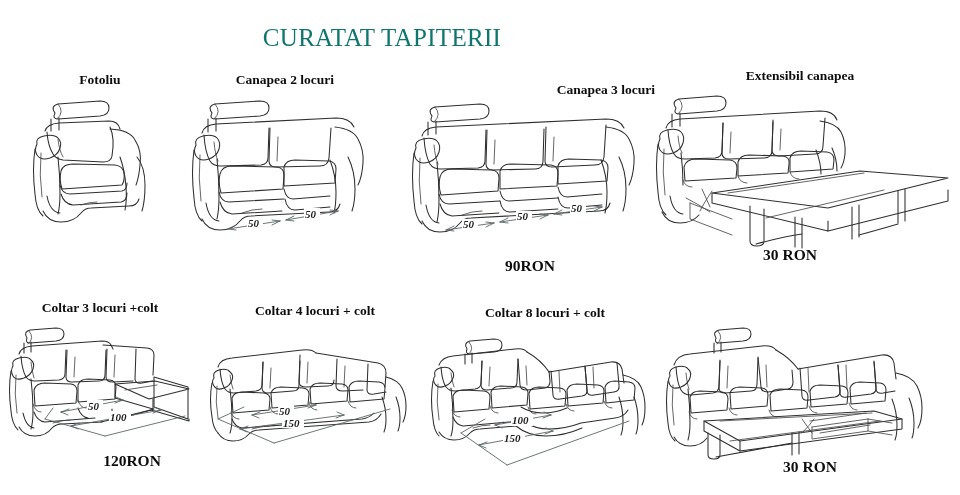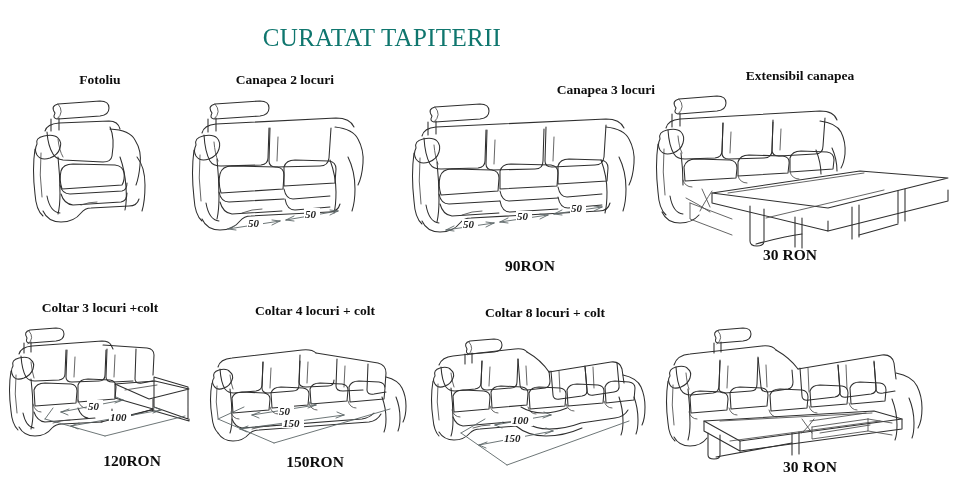--- a/index.html
+++ b/index.html
@@ -399,21 +399,20 @@
           <path class="dim" d="M30 104 l104 -14"></path>
           <path class="dim" d="M30 104 l8 -3 M30 104 l7 3"></path>
           <path class="dim" d="M134 90 l-8 3 M134 90 l-7 -3"></path>
           <rect x="68" y="80" width="16" height="11" fill="#ffffff"></rect>
           <rect x="72" y="92" width="22" height="11" fill="#ffffff"></rect>
           <text class="dim-txt" x="69" y="90">50</text>
           <text class="dim-txt" x="73" y="102">150</text>
         </g>
       </svg>
     </div>
-    <div class="item-price" style="left:0; top:150px; width:220px;">150RON</div>
   </div>
 
   <div class="item" style="left:425px; top:305px; width:240px; height:185px;">
     <div class="item-label" style="left:0; top:0; width:240px;">Coltar 8 locuri + colt</div>
     <div class="art" style="left:0px; top:22px;">
       <svg width="240" height="135" viewBox="0 0 240 135">
 
         <path class="ln" d="M42 22 q-4 -6 3 -8 l24 -2 q8 0 8 6 q0 6 -8 7 l-24 2 q-5 0 -3 -5 z"></path>
         <path class="ln-thin" d="M44 15 q6 7 -1 13"></path>
         <path class="ln" d="M40 27 l0 10 M47 26 l0 10"></path>

